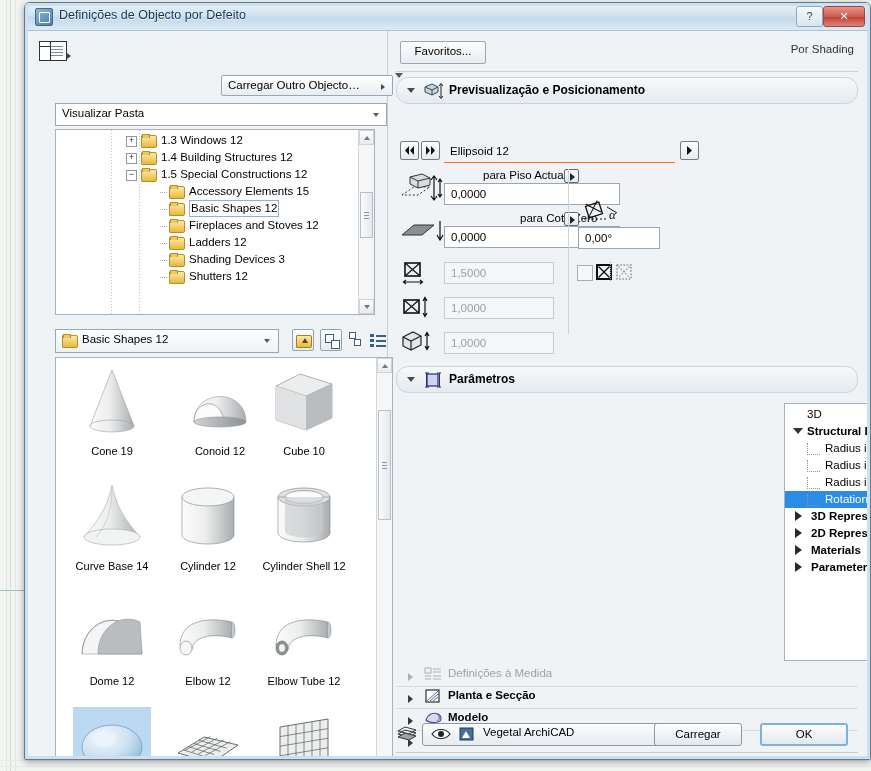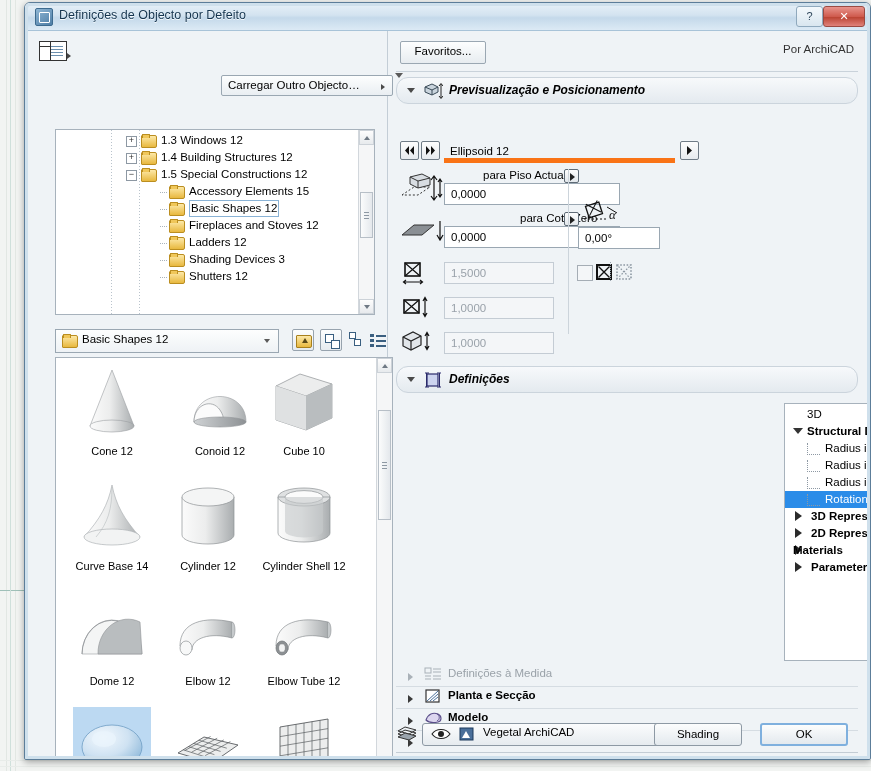--- a/index.html
+++ b/index.html
@@ -134,21 +134,21 @@
   svg{display:block;}
 
   
   #btn-fav{position:absolute;left:12px;top:10px;width:84px;height:21px;border:1px solid #9aa7b2;
     border-radius:2px;background:linear-gradient(to bottom,#fdfefe,#e7ecf0);
     text-align:center;line-height:19px;font-size:11.5px;cursor:default;}
   #lbl-default{position:absolute;right:12px;top:12px;font-size:11.5px;color:#333;}
   .rsep{position:absolute;left:8px;right:8px;height:1px;background:#c9d2da;}
 
   .sect-head{position:absolute;left:8px;right:8px;height:25px;border-radius:12px;
-    background:linear-gradient(to bottom,#f7f9fb,#e4eaef);border:1px solid #cbd4dc;cursor:default;font-style:italic;}
+    background:linear-gradient(to bottom,#f7f9fb,#e4eaef);border:1px solid #cbd4dc;cursor:default;}
   .sect-head .tw{position:absolute;left:10px;top:10px;width:0;height:0;
     border-top:5px solid #4a4a4a;border-left:4.5px solid transparent;border-right:4.5px solid transparent;}
   .sect-head .stitle{position:absolute;left:52px;top:5px;font-weight:bold;font-size:12px;}
   .sect-head .sicon{position:absolute;left:26px;top:4px;width:20px;height:18px;}
 
   .rowline{position:absolute;left:8px;right:8px;height:22px;border-bottom:1px solid #d5dce2;cursor:default;}
   .rowline .tw{position:absolute;left:12px;top:9px;width:0;height:0;
     border-left:5px solid #3a3a3a;border-top:4.5px solid transparent;border-bottom:4.5px solid transparent;}
   .rowline .rtitle{position:absolute;left:52px;top:3px;font-weight:bold;font-size:11.5px;}
   .rowline.disabled .tw{border-left-color:#a9b1b8;}
@@ -225,20 +225,24 @@
           <div class="vtri"></div>
       </div>
 
       <div id="btn-load" class="combo">
         <span>Carregar Outro Objecto…</span>
         <span class="arw"></span>
       </div>
 
       <div id="collapse-caret"></div>
 
+      <div id="folder-view">
+        <span>Visualizar Pasta</span>
+        <span class="arwd"></span>
+      </div>
 
       <div id="tree">
         <div class="guide" style="left:55px;"></div>
         <div class="guide" style="left:83px;"></div>
         <div id="tree-rows" style="position:absolute;left:0;top:2px;right:16px;">
             <div class="trow">
               <span class="texp" style="left:70px">+</span>
               <span class="tfold" style="left:85px"></span>
               <span class="tlab" style="left:105px">1.3 Windows 12</span>
             </div>
@@ -342,21 +346,21 @@
                     <radialGradient id="ge" cx="35%" cy="28%" r="78%">
                       <stop offset="0%" stop-color="#f2f8fd"></stop>
                       <stop offset="55%" stop-color="#cfe2f2"></stop>
                       <stop offset="100%" stop-color="#8fb9da"></stop>
                     </radialGradient>
                   </defs>
                   <path d="M38 6 L60 62 L16 62 Z" fill="url(#g1)" stroke="#9a9ea1" stroke-width="0.6"></path>
                   <ellipse cx="38" cy="62" rx="22" ry="6" fill="url(#g1)" stroke="#9a9ea1" stroke-width="0.6"></ellipse>
                 </svg>
               </span>
-              <span class="glab">Cone 12</span>
+              <span class="glab">Cone 19</span>
             </div>
             <div class="gcell" style="left: 116px; top: 2px;">
               <span class="thumb3d">
                 <svg width="76" height="76" viewBox="0 0 76 76">
                   <defs>
                     <linearGradient id="g1" x1="0" y1="0" x2="1" y2="0">
                       <stop offset="0%" stop-color="#fbfbfb"></stop>
                       <stop offset="45%" stop-color="#eceded"></stop>
                       <stop offset="100%" stop-color="#a9adaf"></stop>
                     </linearGradient>
@@ -695,21 +699,21 @@
             </div>
           <div class="thumb" style="top:52px;height:108px;"></div>
 
         </div>
       </div>
     </div>
 
     <div id="rightpane">
 
       <div id="btn-fav">Favoritos...</div>
-      <div id="lbl-default">Por ArchiCAD</div>
+      <div id="lbl-default">Por Shading</div>
       <div class="rsep" style="top:40px;"></div>
 
       <div class="sect-head" style="top:46px;">
         <span class="tw"></span>
         <span class="sicon">
           <svg width="20" height="18" viewBox="0 0 20 18">
             <path d="M2 5 L9 2 L15 5 L15 10 L9 13 L2 10 Z" fill="#c9d4dd" stroke="#3a4b58" stroke-width="1"></path>
             <path d="M2 5 L9 8 L15 5" fill="none" stroke="#3a4b58" stroke-width="1"></path>
             <path d="M9 8 L9 13" stroke="#3a4b58" stroke-width="1"></path>
             <path d="M18 2 L18 16 M16 4 L18 1.5 L20 4 M16 14 L18 16.5 L20 14" stroke="#222" stroke-width="1" fill="none"></path>
@@ -721,21 +725,21 @@
       <div class="navbtn" style="left:12px;top:110px;">
         <svg width="17" height="17" viewBox="0 0 17 17">
             <path d="M8 4 L4 8.5 L8 13 Z M13 4 L9 8.5 L13 13 Z" fill="#111"></path>
           </svg>
       </div>
       <div class="navbtn" style="left:33px;top:110px;">
         <svg width="17" height="17" viewBox="0 0 17 17">
             <path d="M4 4 L8 8.5 L4 13 Z M9 4 L13 8.5 L9 13 Z" fill="#111"></path>
           </svg>
       </div>
-      <div class="fld" style="left:56px;top:110px;width:231px;border:none;border-bottom:5px solid #f97316;background:transparent;">Ellipsoid 12</div>
+      <div class="fld" style="left:56px;top:110px;width:231px;border:none;border-bottom:1px solid #f97316;background:transparent;">Ellipsoid 12</div>
       <div class="navbtn" style="left:292px;top:110px;">
         <svg width="17" height="17" viewBox="0 0 17 17">
             <path d="M6 4 L11 8.5 L6 13 Z" fill="#111"></path>
           </svg>
       </div>
 
       <span class="cap" style="left:95px;top:138px;">para Piso Actual</span>
       <div class="minibtn" style="left:176px;top:138px;">
           <i></i>
         </div>
@@ -819,21 +823,21 @@
 
       <div class="sect-head" style="top:335px;">
         <span class="tw"></span>
         <span class="sicon">
           <svg width="20" height="18" viewBox="0 0 20 18">
             <rect x="4" y="3" width="11" height="12" fill="#cdd4ef" stroke="#2b2b6b" stroke-width="1.2"></rect>
             <path d="M2 2 L6 2 M2 16 L6 16 M3.5 2 L3.5 16" stroke="#2b2b6b" stroke-width="1"></path>
             <path d="M14 2 L18 2 M14 16 L18 16 M16.5 2 L16.5 16" stroke="#2b2b6b" stroke-width="1"></path>
           </svg>
         </span>
-        <span class="stitle">Definições</span>
+        <span class="stitle">Parâmetros</span>
       </div>
 
       <div id="paramtbl">
         <div id="param-rows" style="position:absolute;left:0;top:2px;right:16px;">
             <div class="prow">
               <span class="pname" style="left:22px">3D</span>
             </div>
             <div class="prow grp">
               <span class="ptw-open"></span>
               <span class="pname" style="left:22px">Structural Dimensions</span>
@@ -857,21 +861,21 @@
             <div class="prow grp">
               <span class="ptw-closed"></span>
               <span class="pname" style="left:26px">3D Representation</span>
             </div>
             <div class="prow grp">
               <span class="ptw-closed"></span>
               <span class="pname" style="left:26px">2D Representation</span>
             </div>
             <div class="prow grp">
               <span class="ptw-closed"></span>
-              <span class="pname" style="left:8px">Materials</span>
+              <span class="pname" style="left:26px">Materials</span>
             </div>
             <div class="prow grp">
               <span class="ptw-closed"></span>
               <span class="pname" style="left:26px">Parameters for Listing</span>
             </div>
           </div>
 
       </div>
 
       <div class="rowline disabled" style="top:633px;">
@@ -934,20 +938,20 @@
           </span>
           <span style="position:absolute;left:36px;top:3px;">
             <svg width="15" height="14" viewBox="0 0 15 14">
               <rect x="1" y="1" width="13" height="12" fill="#4a6f9a" stroke="#1d3b5c" stroke-width="1"></rect>
               <path d="M3 11 L7 4 L11 11 Z" fill="#fff"></path>
             </svg>
           </span>
           <span class="lab">Vegetal ArchiCAD</span>
           <span class="arw"></span>
         </div>
-        <div class="btnbig" id="btn-cancel">Shading</div>
+        <div class="btnbig" id="btn-cancel">Carregar</div>
         <div class="btnbig" id="btn-ok">OK</div>
       </div>
 
     </div>
   </div>
   <div id="winframe"></div>
 </div>
 
 </body></html>

